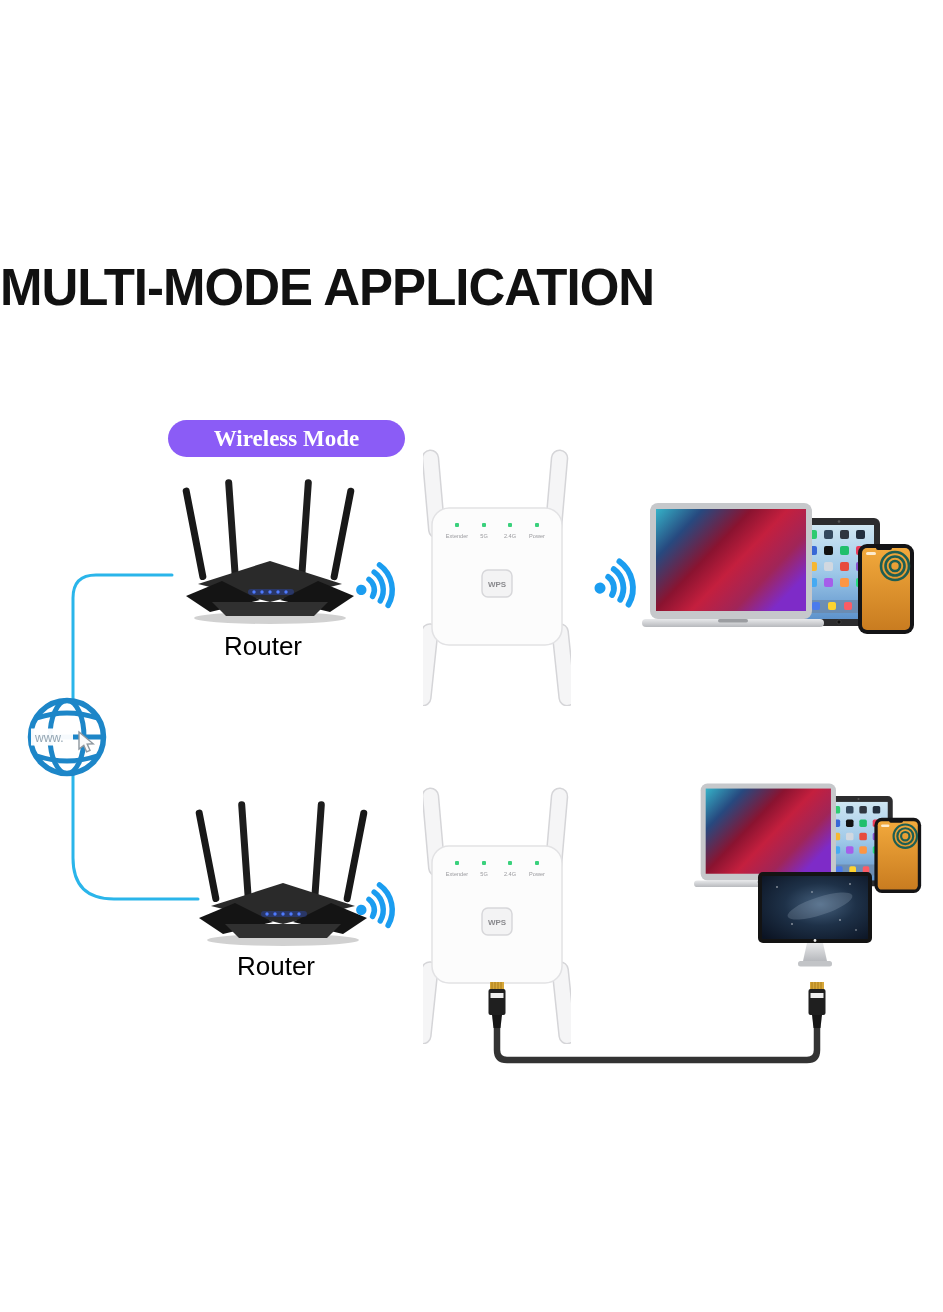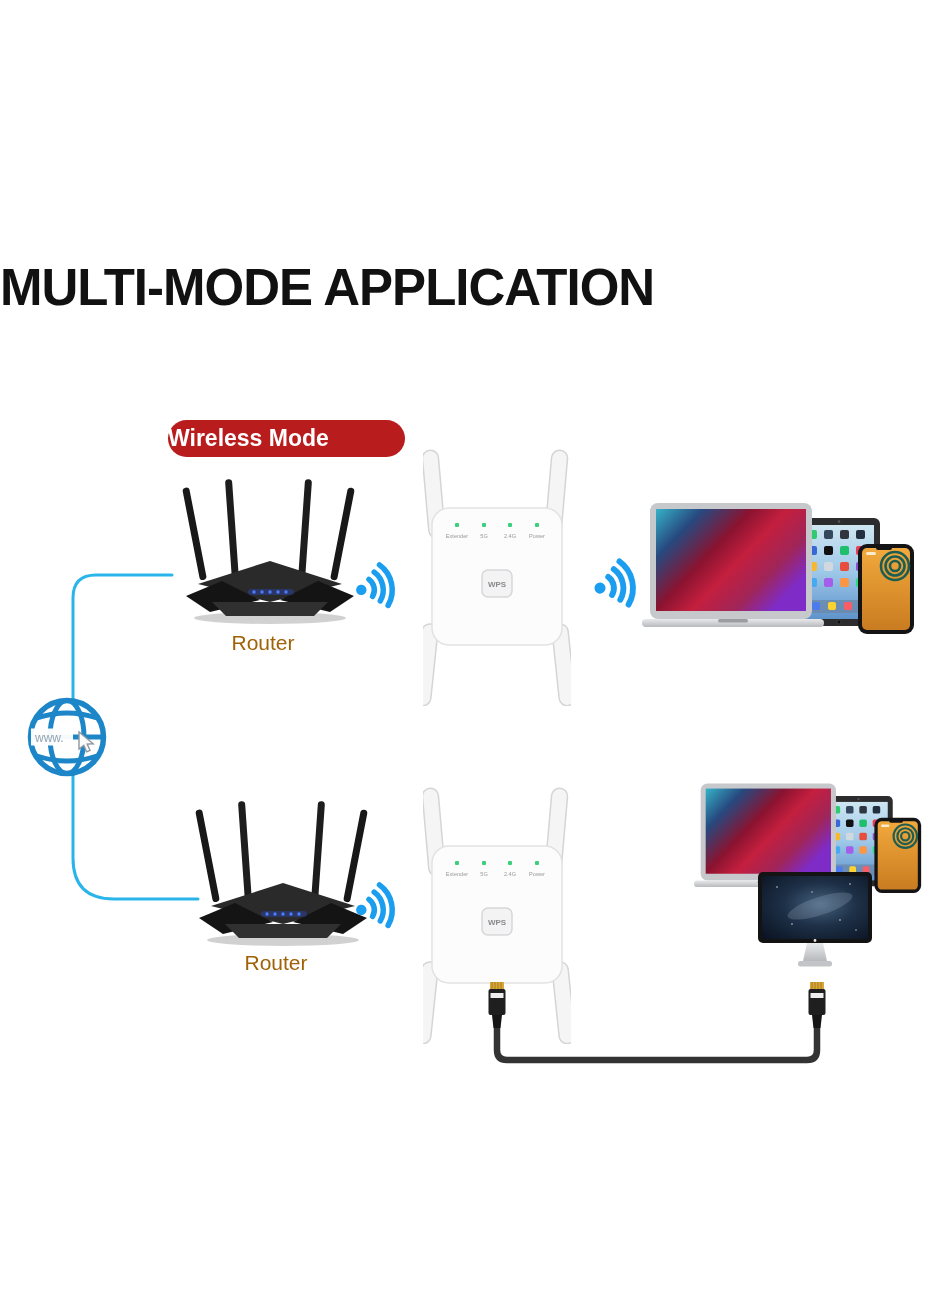--- a/index.html
+++ b/index.html
@@ -4,28 +4,28 @@
 <style>
   html,body{margin:0;padding:0;background:#ffffff;}
   body{font-family:"Liberation Sans","DejaVu Sans",sans-serif;}
   #canvas{position:relative;width:943px;height:1312px;background:#ffffff;overflow:hidden;}
   .abs{position:absolute;}
   #page-title{
     top:258px;left:0;width:943px;
     font-size:51px;font-weight:bold;letter-spacing:-1px;color:#111111;
   }
   .mode-pill{
-    width:237px;height:37px;border-radius:19px;background:#b91c1c;
-    display:flex;align-items:center;
-    color:#ffffff;font-size:23px;font-weight:bold;
+    width:237px;height:37px;border-radius:19px;background:#8b5cf6;
+    display:flex;align-items:center;justify-content:center;
+    color:#ffffff;font-size:23px;font-weight:bold;font-family:Liberation Serif, serif;
   }
   #pill-wireless{left:168px;top:420px;}
   #pill-wired{left:168px;top:744px;}
   .router-label{
-    font-size:21px;color:#a16207;text-align:center;width:160px;
+    font-size:26px;color:#000000;text-align:center;width:160px;
   }
   #router-label-1{left:183px;top:631px;}
   #router-label-2{left:196px;top:951px;}
   svg{display:block;}
 </style>
 </head>
 <body>
 
 <div id="canvas">
 

